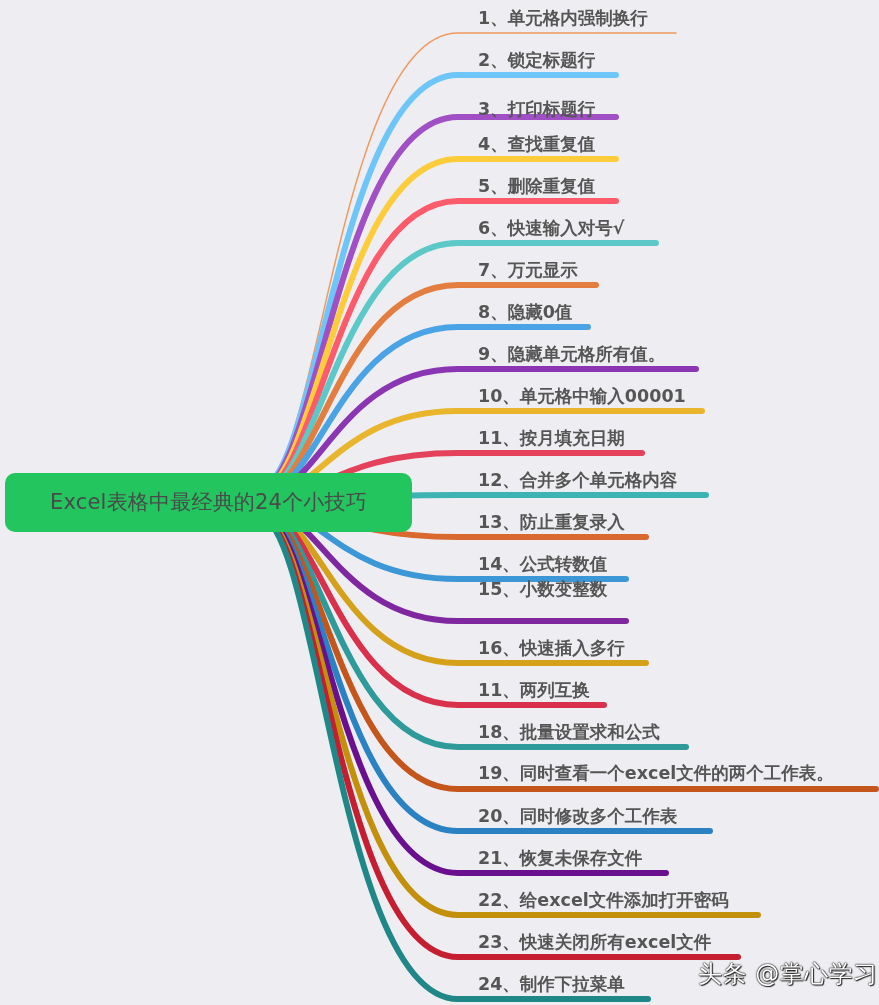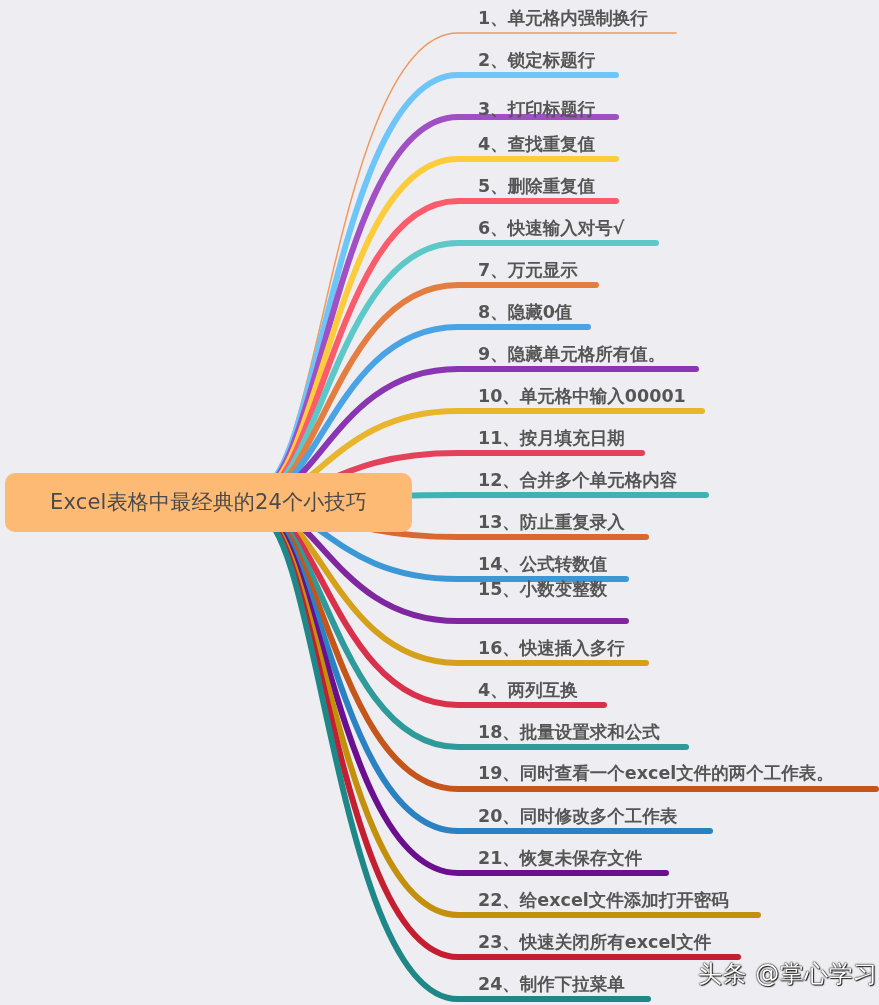--- a/index.html
+++ b/index.html
@@ -6,21 +6,21 @@
   body {
     width: 879px; height: 1005px; overflow: hidden;
     background: #eeeef2;
     font-family: "DejaVu Sans", "Liberation Sans", sans-serif;
     position: relative;
   }
   #canvas { position: absolute; left: 0; top: 0; width: 879px; height: 1005px; }
   svg#branches { position: absolute; left: 0; top: 0; }
   .root {
     position: absolute; left: 5px; top: 473px; width: 407px; height: 59px;
-    background: #fdba74; border-radius: 10px;
+    background: #22c55e; border-radius: 10px;
     display: flex; align-items: center; justify-content: center;
     color: #4a4a4a; font-size: 21px; letter-spacing: 0.2px;
     box-sizing: border-box; padding-bottom: 2px;
   }
   .node-label {
     position: absolute; left: 478px;
     color: #555555; font-size: 17.5px; white-space: nowrap; line-height: 22px; font-weight: bold;
   }
   .watermark {
     position: absolute; left: 698px; top: 958px;
@@ -74,21 +74,21 @@
       <div class="node-label" style="top: 259px;">7、万元显示</div>
       <div class="node-label" style="top: 301px; text-align: center;">8、隐藏0值</div>
       <div class="node-label" style="top: 343px;">9、隐藏单元格所有值。</div>
       <div class="node-label" style="top: 385px;">10、单元格中输入00001</div>
       <div class="node-label" style="top: 427px;">11、按月填充日期</div>
       <div class="node-label" style="top: 469px;">12、合并多个单元格内容</div>
       <div class="node-label" style="top: 511px;">13、防止重复录入</div>
       <div class="node-label" style="top: 553px;">14、公式转数值</div>
       <div class="node-label" style="top: 578px;">15、小数变整数</div>
       <div class="node-label" style="top: 637px;">16、快速插入多行</div>
-      <div class="node-label" style="top: 679px;">4、两列互换</div>
+      <div class="node-label" style="top: 679px;">11、两列互换</div>
       <div class="node-label" style="top: 721px;">18、批量设置求和公式</div>
       <div class="node-label" style="top: 718px; margin-top: 44px;">19、同时查看一个excel文件的两个工作表。</div>
       <div class="node-label" style="top: 805px;">20、同时修改多个工作表</div>
       <div class="node-label" style="top: 847px;">21、恢复未保存文件</div>
       <div class="node-label" style="top: 889px;">22、给excel文件添加打开密码</div>
       <div class="node-label" style="top: 931px;">23、快速关闭所有excel文件</div>
       <div class="node-label" style="top: 973px;">24、制作下拉菜单</div>
     </div>
 
   <div class="watermark">头条 @掌心学习</div>

